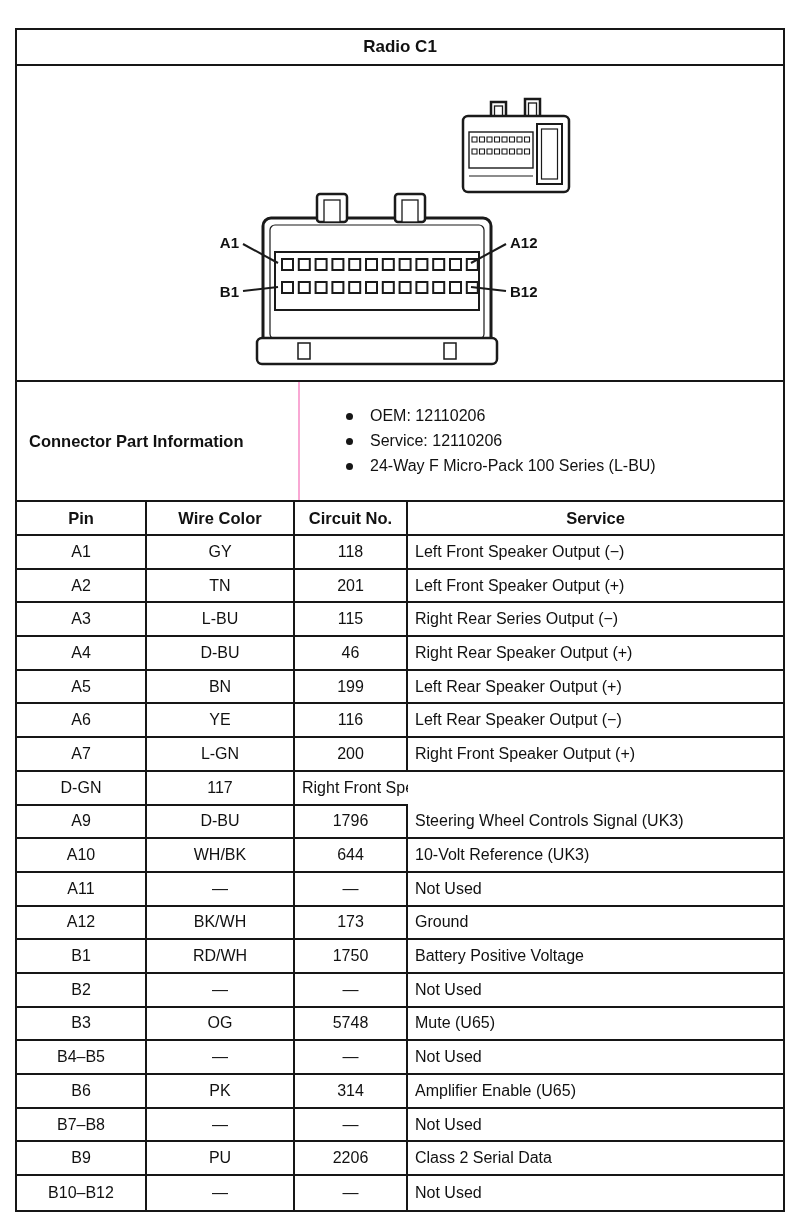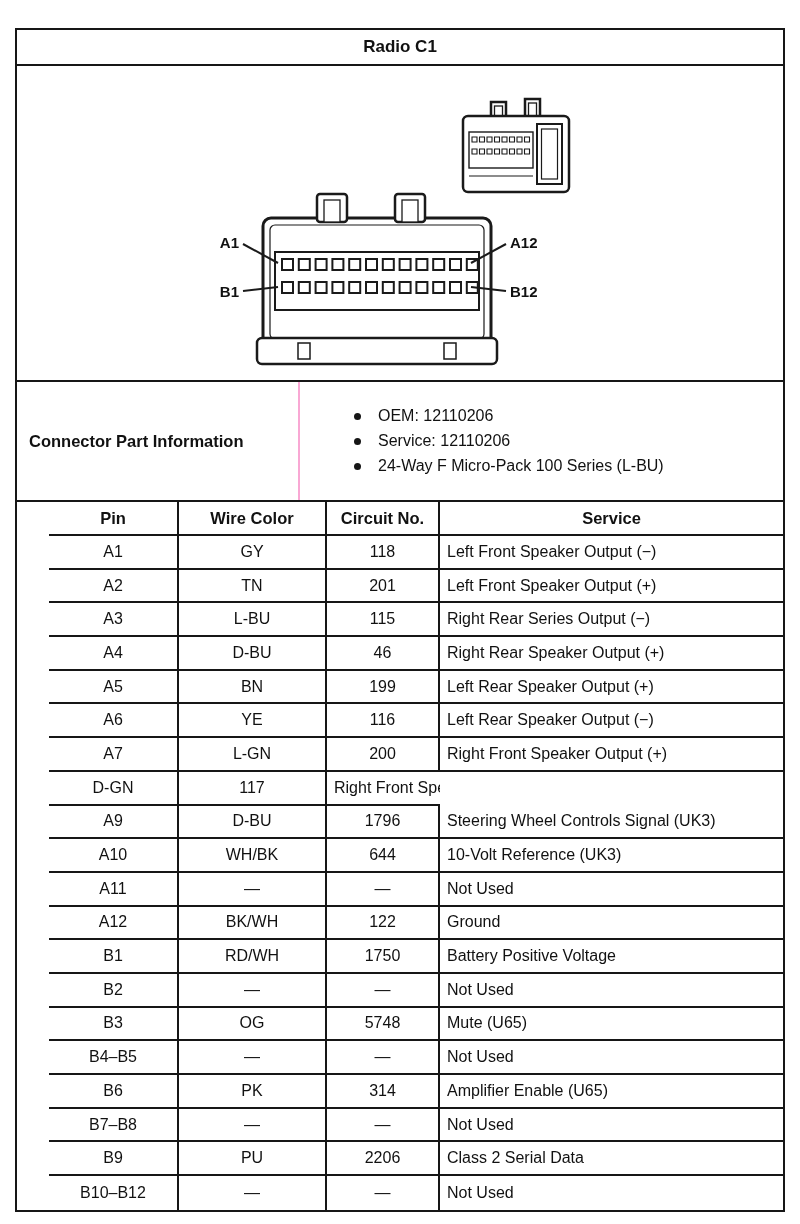--- a/index.html
+++ b/index.html
@@ -63,34 +63,33 @@
   }
   .partinfo-bullets ul {
     list-style: none;
     margin: 0;
     padding: 0 10px 0 46px;
   }
   .partinfo-bullets li {
     display: flex;
     align-items: center;
     font-size: 16px;
-    margin: 7px 8px;
+    margin: 7px 0;
   }
   .dot {
     width: 7px;
     height: 7px;
     border-radius: 50%;
     background: #161616;
     margin-right: 17px;
     flex: none;
   }
   .thead, .trow {
     display: grid;
     grid-template-columns: 130px 148px 113px 1fr;
-    padding-left: 32px;
   }
   .thead { height: 34px; }
   .trow { height: 33.7px; }
   .cell {
     border-right: 2px solid #161616;
     border-bottom: 2px solid #161616;
     box-sizing: border-box;
     display: flex;
     align-items: center;
     justify-content: center;
@@ -257,21 +256,21 @@
         </div>
         <div class="trow">
           <div class="cell c0">A11</div>
           <div class="cell c1">—</div>
           <div class="cell c2">—</div>
           <div class="cell c3">Not Used</div>
         </div>
         <div class="trow">
           <div class="cell c0">A12</div>
           <div class="cell c1">BK/WH</div>
-          <div class="cell c2">122</div>
+          <div class="cell c2">173</div>
           <div class="cell c3">Ground</div>
         </div>
         <div class="trow">
           <div class="cell c0">B1</div>
           <div class="cell c1">RD/WH</div>
           <div class="cell c2">1750</div>
           <div class="cell c3">Battery Positive Voltage</div>
         </div>
         <div class="trow">
           <div class="cell c0">B2</div>

